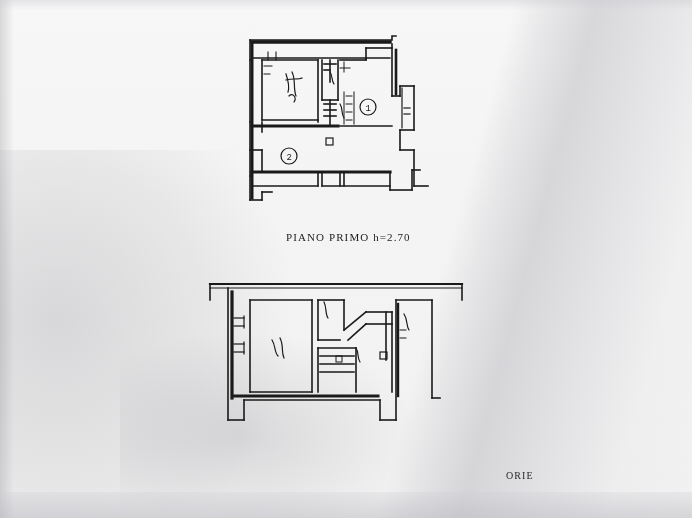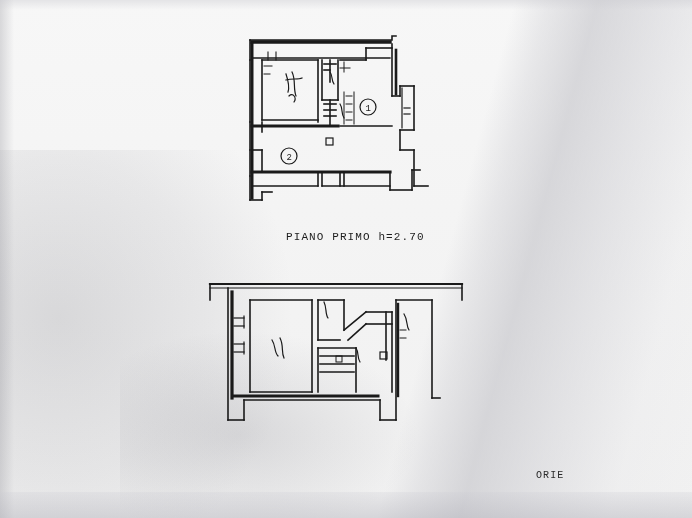--- a/index.html
+++ b/index.html
@@ -62,28 +62,28 @@
     pointer-events:none;
   }
   svg.plan{
     position:absolute;
     left:0;top:0;
     width:692px;height:518px;
   }
   .cap{
     position:absolute;
     color:#1d1d1d;
-    font-family:Liberation Mono, monospace;
+    font-family:Liberation Serif, serif;
     letter-spacing:1.1px;
     white-space:nowrap;
     text-align:center;
   }
   #cap-primo{ left:286px; top:231px; font-size:11px; }
   #cap-sottotetto{ left:252px; top:461px; font-size:10px; }
-  #cap-orient{ left:536px; top:470px; font-size:10px; color:#2a2a2a; }
+  #cap-orient{ left:506px; top:470px; font-size:10px; color:#2a2a2a; }
   .marknum{
     font-family:"Liberation Mono", monospace;
     font-size:9px;
     fill:#1a1a1a;
   }
 </style>
 </head>
 <body>
 
 <div id="page">

